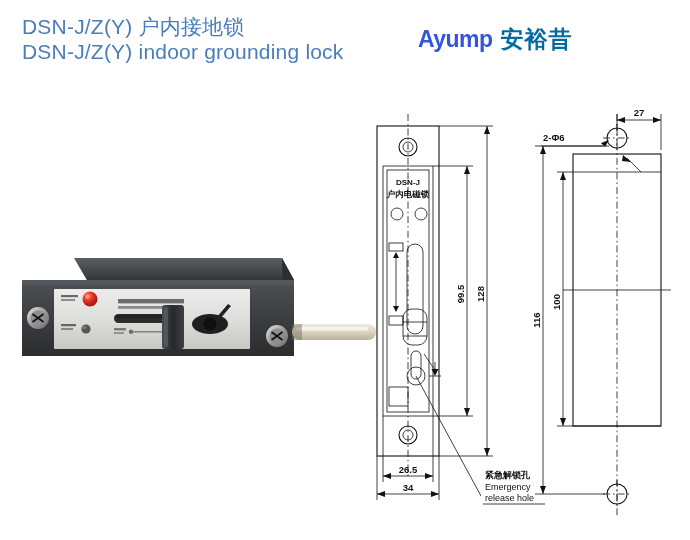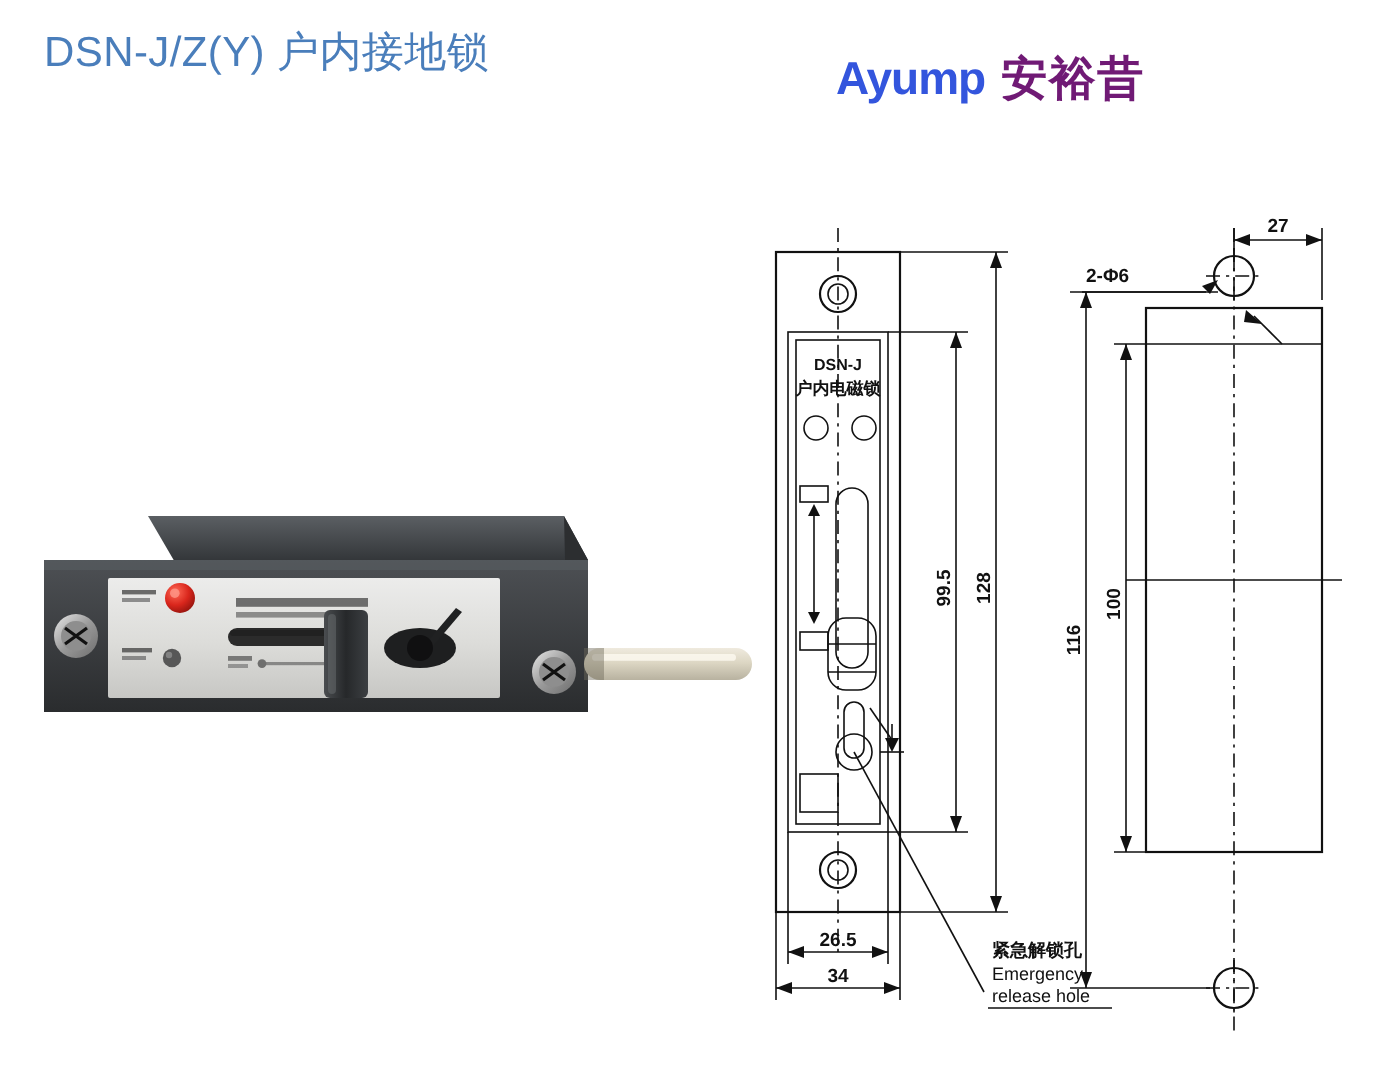--- a/index.html
+++ b/index.html
@@ -16,52 +16,53 @@
   .title-line{
     color:#4a7ebb;font-size:21px;line-height:25px;
     letter-spacing:.2px;white-space:nowrap;
   }
   .logo{position:absolute;left:418px;top:22px;white-space:nowrap;}
   .logo-mark{
     font-size:23px;font-weight:700;color:#3355dd;
     letter-spacing:-.5px;line-height:34px;vertical-align:middle;
   }
   .logo-cn{
-    font-size:23px;font-weight:700;color:#701a75;
+    font-size:23px;font-weight:700;color:#0369a1;
     margin-left:8px;vertical-align:middle;letter-spacing:1px;
   }
 
   
   .photo{position:absolute;left:14px;top:252px;width:372px;height:128px;}
   .photo svg{display:block;}
 
   
   .dwg{position:absolute;}
   .dwg svg{display:block;overflow:visible;}
-  #front-view{left:380px;top:104px;}
+  #front-view{left:369px;top:104px;}
   #side-view{left:505px;top:96px;}
 
   text{font-family:"Liberation Sans","DejaVu Sans",sans-serif;fill:#111;}
   .dim{font-size:9.5px;font-weight:700;}
   .lbl{font-size:8px;font-weight:700;}
   .lbl-cn{font-size:8.5px;font-weight:700;}
   .note-cn{font-size:9px;font-weight:700;}
   .note-en{font-size:9px;}
   .ln{stroke:#111;fill:none;}
   .thin{stroke-width:.8;}
   .med{stroke-width:1.1;}
   .dash{stroke-dasharray:7 3 1.6 3;}
 </style>
 </head>
 <body>
 
 <div id="page">
 
   <div class="header">
     <div class="title-line">DSN-J/Z(Y) 户内接地锁</div>
+    <div class="title-line">DSN-J/Z(Y) indoor grounding lock</div>
   </div>
 
   <div class="logo">
     <span class="logo-mark">Ayump</span><span class="logo-cn">安裕昔</span>
   </div>
 
   <div class="photo">
     <svg width="372" height="128" viewBox="0 0 372 128">
       <defs>
         <linearGradient id="topG" x1="0" y1="0" x2="0" y2="1">

